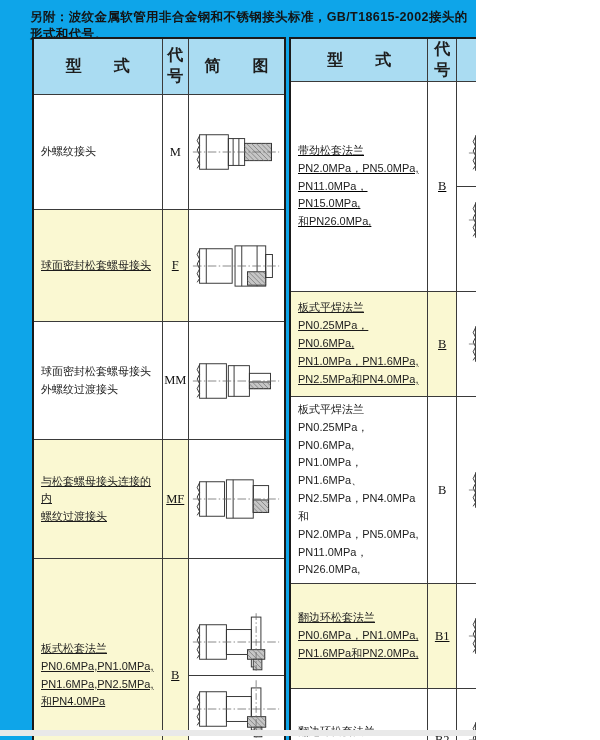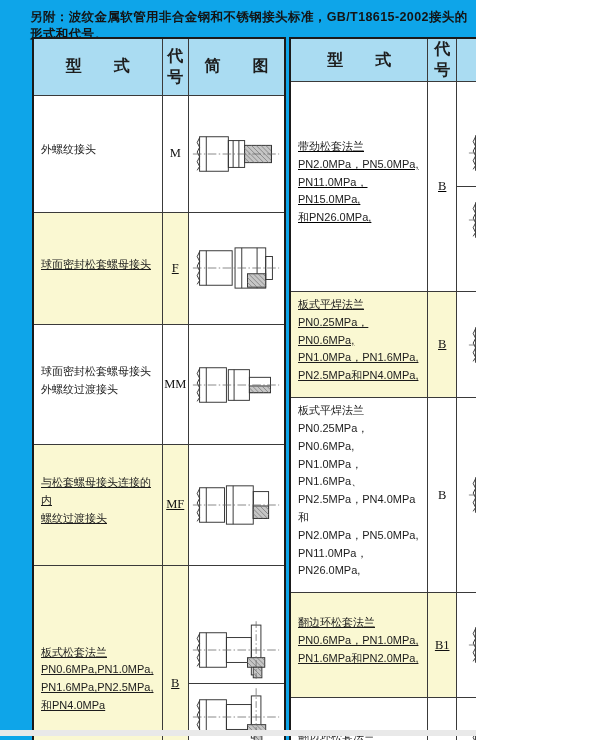--- a/index.html
+++ b/index.html
@@ -3,21 +3,21 @@
 <meta charset="utf-8">
 <style>
   html,body{margin:0;padding:0;}
   body{width:600px;height:740px;background:#ffffff;font-family:"Liberation Sans","DejaVu Sans",sans-serif;}
   .page{position:relative;width:476px;height:740px;background:#0ea5e9;overflow:hidden;}
   .title{position:absolute;left:30px;top:9px;font-size:12.5px;font-weight:bold;color:#141414;letter-spacing:0.4px;}
   .tables{position:absolute;left:32px;top:37px;display:flex;gap:3px;}
   table{border-collapse:collapse;border:2px solid #1a1a1a;table-layout:fixed;background:#fff;}
   td,th{border:1px solid #3a3a3a;overflow:hidden;}
   th{background:#aadcf2;height:27px;font-size:16px;font-weight:bold;color:#1d1d1d;padding:0;text-align:center;}
-  td.type{font-size:11px;padding:4px 3px 12px 7px;vertical-align:middle;white-space:pre-line;line-height:1.62;color:#1c1c1c;}
+  td.type{font-size:11px;padding:4px 3px 4px 7px;vertical-align:middle;white-space:pre-line;line-height:1.62;color:#1c1c1c;}
   td.code{font-family:"Liberation Serif","DejaVu Serif",serif;font-size:12.5px;text-align:center;color:#111;padding:0;}
   td.diagram{padding:0;background:#fff;vertical-align:middle;}
   .hl{background:#faf8d2;text-decoration:underline;}
   .diag{display:flex;align-items:center;justify-content:center;width:100%;height:100%;}
   .stack{display:flex;flex-direction:column;width:100%;height:100%;}
   .stack .sub{flex:1;display:flex;align-items:center;justify-content:center;}
   .stack .sub + .sub{border-top:1px solid #3a3a3a;}
   .bottom-shade{position:absolute;left:0;top:730px;width:600px;height:6px;background:#e9e9e9;}
   svg{display:block;}
 </style>

